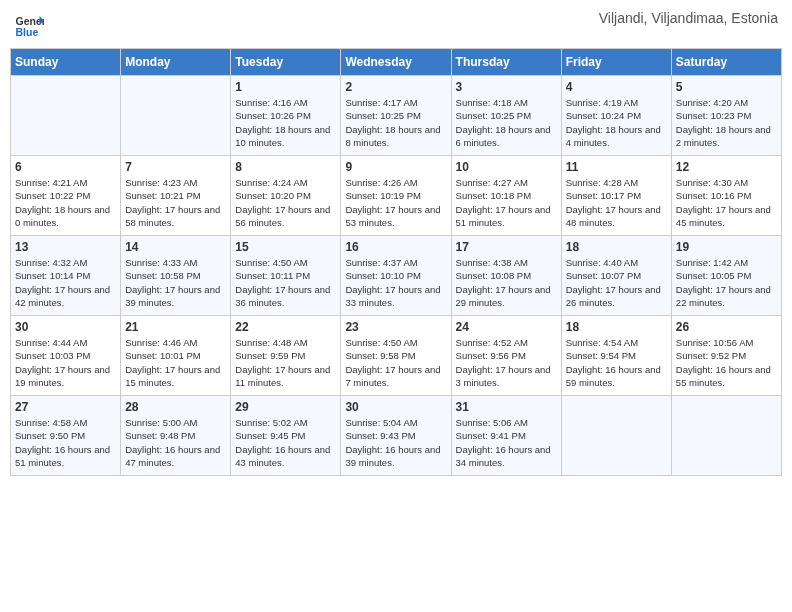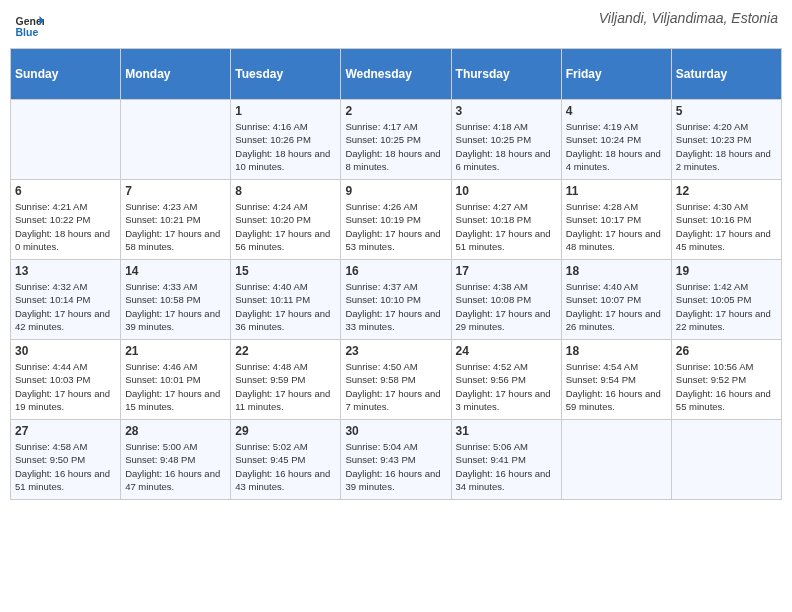--- a/index.html
+++ b/index.html
@@ -30,33 +30,32 @@
       text-align: right;
     }
     .month-title {
       font-size: 36px;
       font-weight: bold;
       color: #333;
     }
     .subtitle {
       font-size: 14px;
       color: #555;
-      font-style: italic;
     }
     table {
       width: 100%;
       border-collapse: collapse;
       table-layout: fixed;
     }
     thead tr th {
       background-color: #3a7bc8;
       color: #fff;
       font-size: 12px;
       font-weight: bold;
-      padding: 18px 4px;
+      padding: 6px 4px;
       text-align: left;
       border: 1px solid #ccc;
     }
     tbody tr td {
       vertical-align: top;
       border: 1px solid #ccc;
       padding: 4px;
       font-size: 10px;
       color: #333;
       height: 80px;
@@ -208,21 +207,21 @@
         </td>
         <td>
           <span class="day-num">14</span>
           <div class="day-detail">Sunrise: 4:33 AM
 Sunset: 10:58 PM
 Daylight: 17 hours
 and 39 minutes.</div>
         </td>
         <td>
           <span class="day-num">15</span>
-          <div class="day-detail">Sunrise: 4:40 AM
+          <div class="day-detail">Sunrise: 4:50 AM
 Sunset: 10:11 PM
 Daylight: 17 hours
 and 36 minutes.</div>
         </td>
         <td>
           <span class="day-num">16</span>
           <div class="day-detail">Sunrise: 4:37 AM
 Sunset: 10:10 PM
 Daylight: 17 hours
 and 33 minutes.</div>

